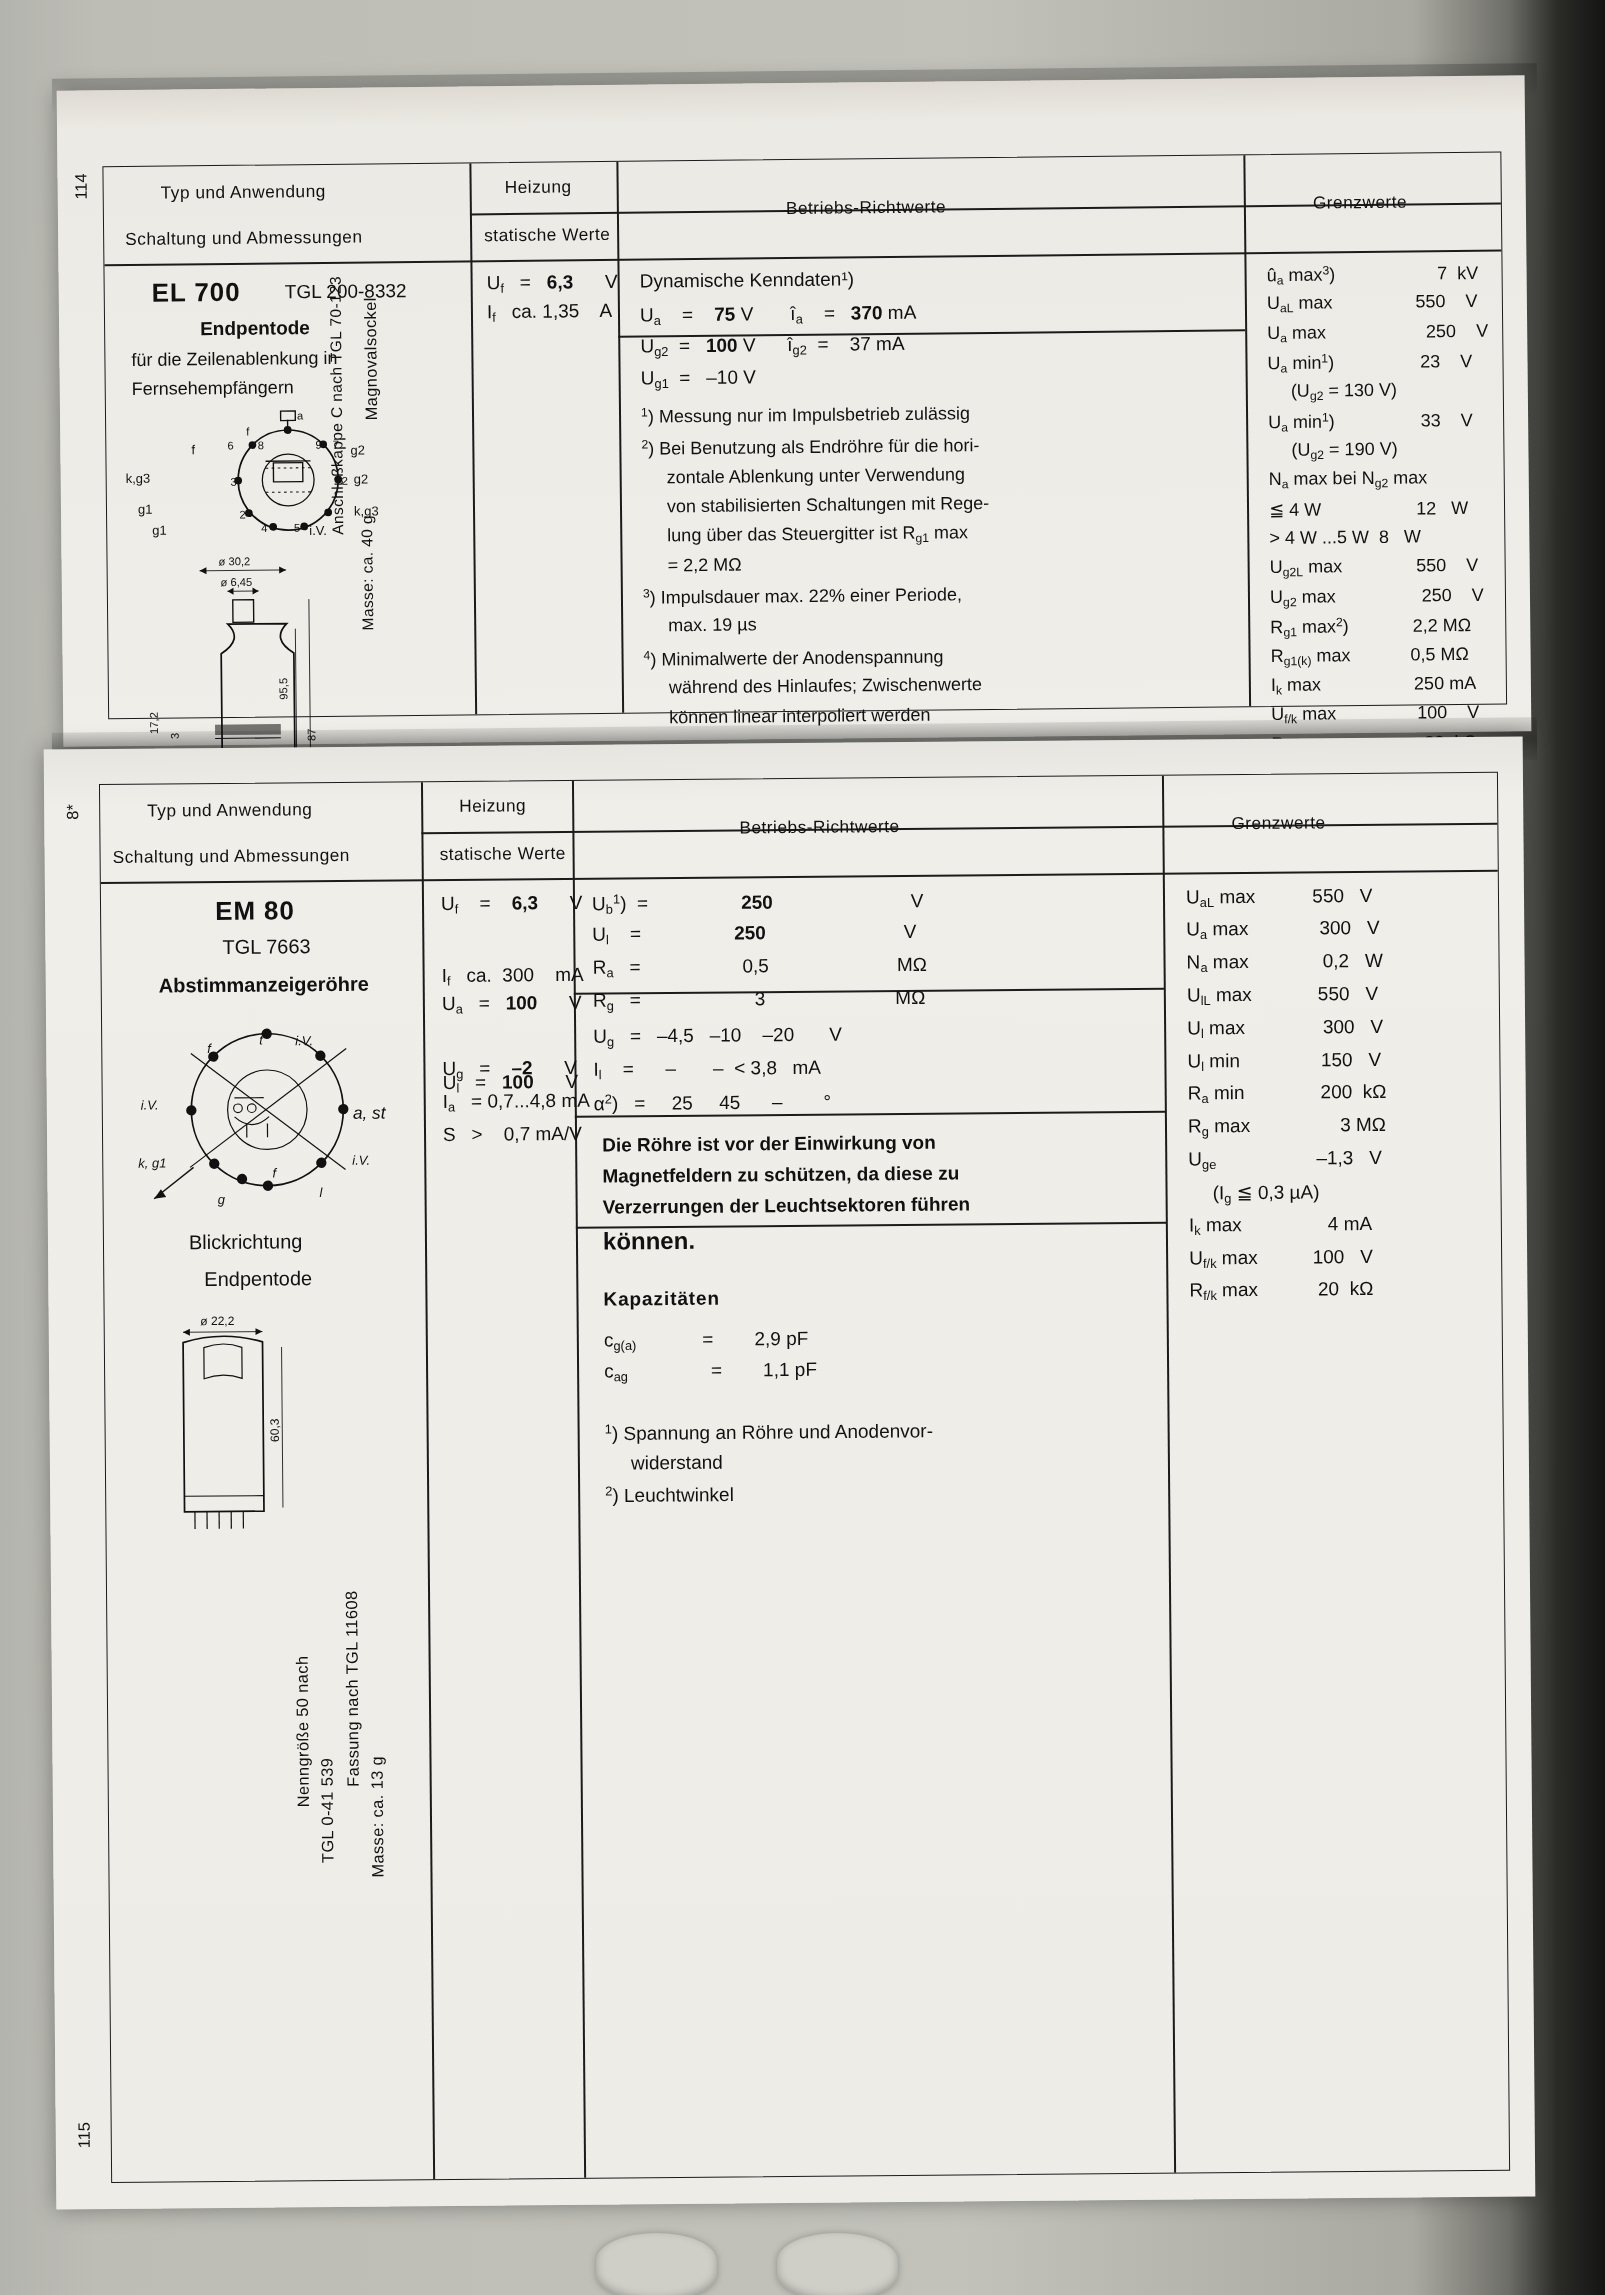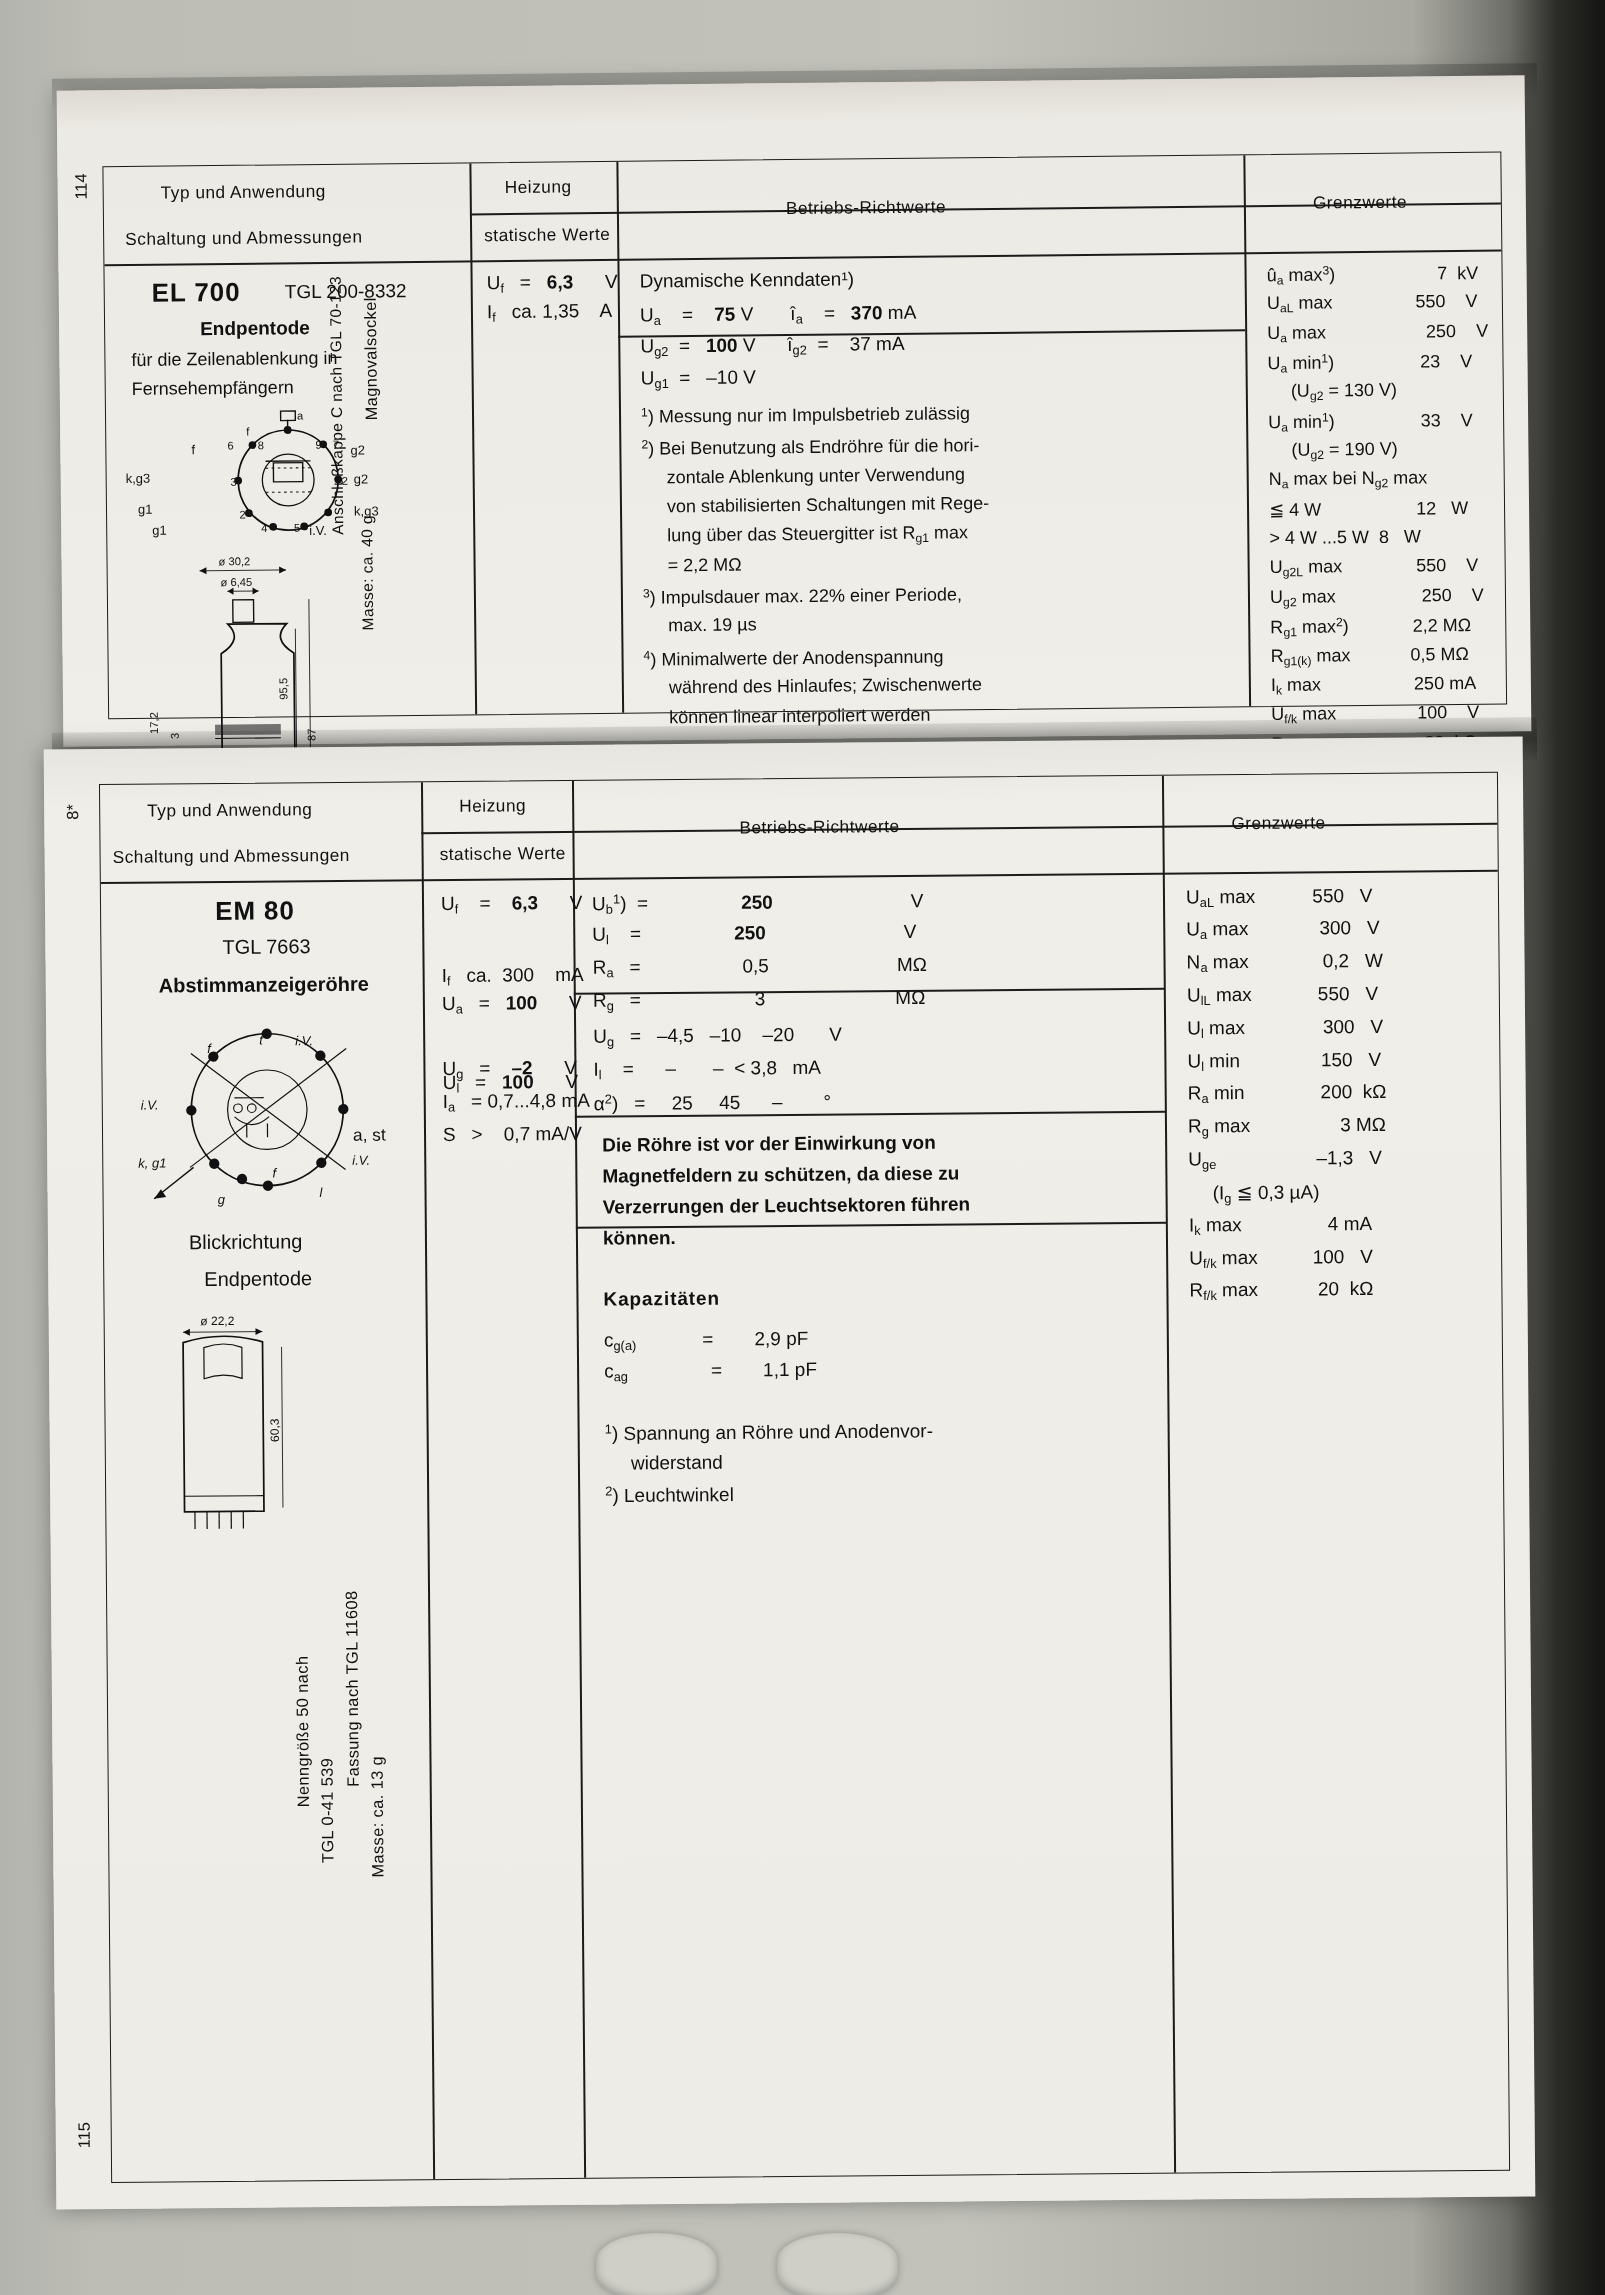--- a/index.html
+++ b/index.html
@@ -250,21 +250,21 @@
       <path d="M150 126 v16" stroke="#111" stroke-width="1.4"></path>
       <circle cx="116" cy="108" r="5" fill="none" stroke="#111" stroke-width="1.3"></circle>
       <circle cx="132" cy="108" r="5" fill="none" stroke="#111" stroke-width="1.3"></circle>
       <line x1="18" y1="212" x2="64" y2="176" stroke="#111" stroke-width="1.6"></line>
       <path d="M18 212 l14 -2 l-6 -9 z" fill="#111"></path>
     </svg>
     <div class="t sm" style="left:105px;top:257px;font-style:italic;">f</div>
     <div class="t sm" style="left:157px;top:249px;font-style:italic;">t</div>
     <div class="t sm" style="left:193px;top:250px;font-style:italic;">i.V.</div>
     <div class="t sm" style="left:38px;top:313px;font-style:italic;">i.V.</div>
-    <div class="t sm" style="left:250px;top:320px;font-size:17.3px;margin-top:22px;">a, st</div>
+    <div class="t sm" style="left:250px;top:320px;font-style:italic;font-size:17.3px;">a, st</div>
     <div class="t sm" style="left:35px;top:371px;font-style:italic;">k, g1</div>
     <div class="t sm" style="left:249px;top:370px;font-style:italic;">i.V.</div>
     <div class="t sm" style="left:169px;top:382px;font-style:italic;">f</div>
     <div class="t sm" style="left:114px;top:408px;font-style:italic;">g</div>
     <div class="t sm" style="left:216px;top:402px;font-style:italic;">l</div>
 
     <div class="t" style="left:85px;top:447px;font-size:20px;">Blickrichtung</div>
     <div class="t" style="left:100px;top:484px;font-size:20px;">Endpentode</div>
 
     <svg width="173" height="259" style="position:absolute;left:47px;top:529px;" viewBox="0 0 200 300">
@@ -301,21 +301,21 @@
     <div class="t" style="left:491px;top:143px;font-size:19px;">U<sub>l</sub>&nbsp;&nbsp;&nbsp; =<span style="display:inline-block;width:93px"></span><span class="b">250</span><span style="display:inline-block;width:138px"></span>V</div>
     <div class="t" style="left:491px;top:176px;font-size:19px;">R<sub>a</sub>&nbsp;&nbsp;&nbsp;=<span style="display:inline-block;width:102px"></span>0,5<span style="display:inline-block;width:128px"></span>MΩ</div>
     <div class="t" style="left:491px;top:209px;font-size:19px;">R<sub>g</sub>&nbsp;&nbsp;&nbsp;=<span style="display:inline-block;width:114px"></span>3<span style="display:inline-block;width:130px"></span>MΩ</div>
     <div class="t" style="left:491px;top:245px;font-size:19px;">U<sub>g</sub>&nbsp;&nbsp; =&nbsp;&nbsp; –4,5&nbsp;&nbsp; –10&nbsp;&nbsp;&nbsp; –20<span style="display:inline-block;width:35px"></span>V</div>
     <div class="t" style="left:491px;top:278px;font-size:19px;">I<sub>l</sub>&nbsp;&nbsp;&nbsp;&nbsp;=&nbsp;&nbsp;&nbsp;&nbsp;&nbsp; –&nbsp;&nbsp;&nbsp;&nbsp;&nbsp;&nbsp; –&nbsp; &lt; 3,8<span style="display:inline-block;width:15.5px"></span>mA</div>
     <div class="t" style="left:491px;top:311px;font-size:19px;">α<sup>2</sup>)&nbsp;&nbsp; =&nbsp;&nbsp;&nbsp;&nbsp; 25&nbsp;&nbsp;&nbsp;&nbsp; 45&nbsp;&nbsp;&nbsp;&nbsp;&nbsp; –<span style="display:inline-block;width:41px"></span>°</div>
 
     <div class="t b" style="left:499px;top:354px;font-size:19px;">Die Röhre ist vor der Einwirkung von</div>
     <div class="t b" style="left:499px;top:385px;font-size:19px;">Magnetfeldern zu schützen, da diese zu</div>
     <div class="t b" style="left:499px;top:416px;font-size:19px;">Verzerrungen der Leuchtsektoren führen</div>
-    <div class="t b" style="left:499px;top:447px;font-size:19px;">können.</div>
+    <div class="t b" style="left:499px;top:447px;font-size:24px;">können.</div>
 
     <div class="t b" style="left:499px;top:508px;font-size:19px;letter-spacing:0.9px;">Kapazitäten</div>
     <div class="t" style="left:499px;top:549px;font-size:19px;">c<sub>g(a)</sub><span style="display:inline-block;width:66px"></span>=<span style="display:inline-block;width:41px"></span>2,9 pF</div>
     <div class="t" style="left:499px;top:580px;font-size:19px;">c<sub>ag</sub><span style="display:inline-block;width:83px"></span>=<span style="display:inline-block;width:41px"></span>1,1 pF</div>
 
     <div class="t" style="left:499px;top:641px;font-size:19px;"><sup>1</sup>) Spannung an Röhre und Anodenvor-</div>
     <div class="t" style="left:525px;top:672px;font-size:19px;">widerstand</div>
     <div class="t" style="left:499px;top:703px;font-size:19px;"><sup>2</sup>) Leuchtwinkel</div>
 
     <div class="t" style="left:1085px;top:111px;font-size:19px;">U<sub>aL</sub> max<span style="display:inline-block;width:57px"></span>550&nbsp;&nbsp;&nbsp;V</div>

